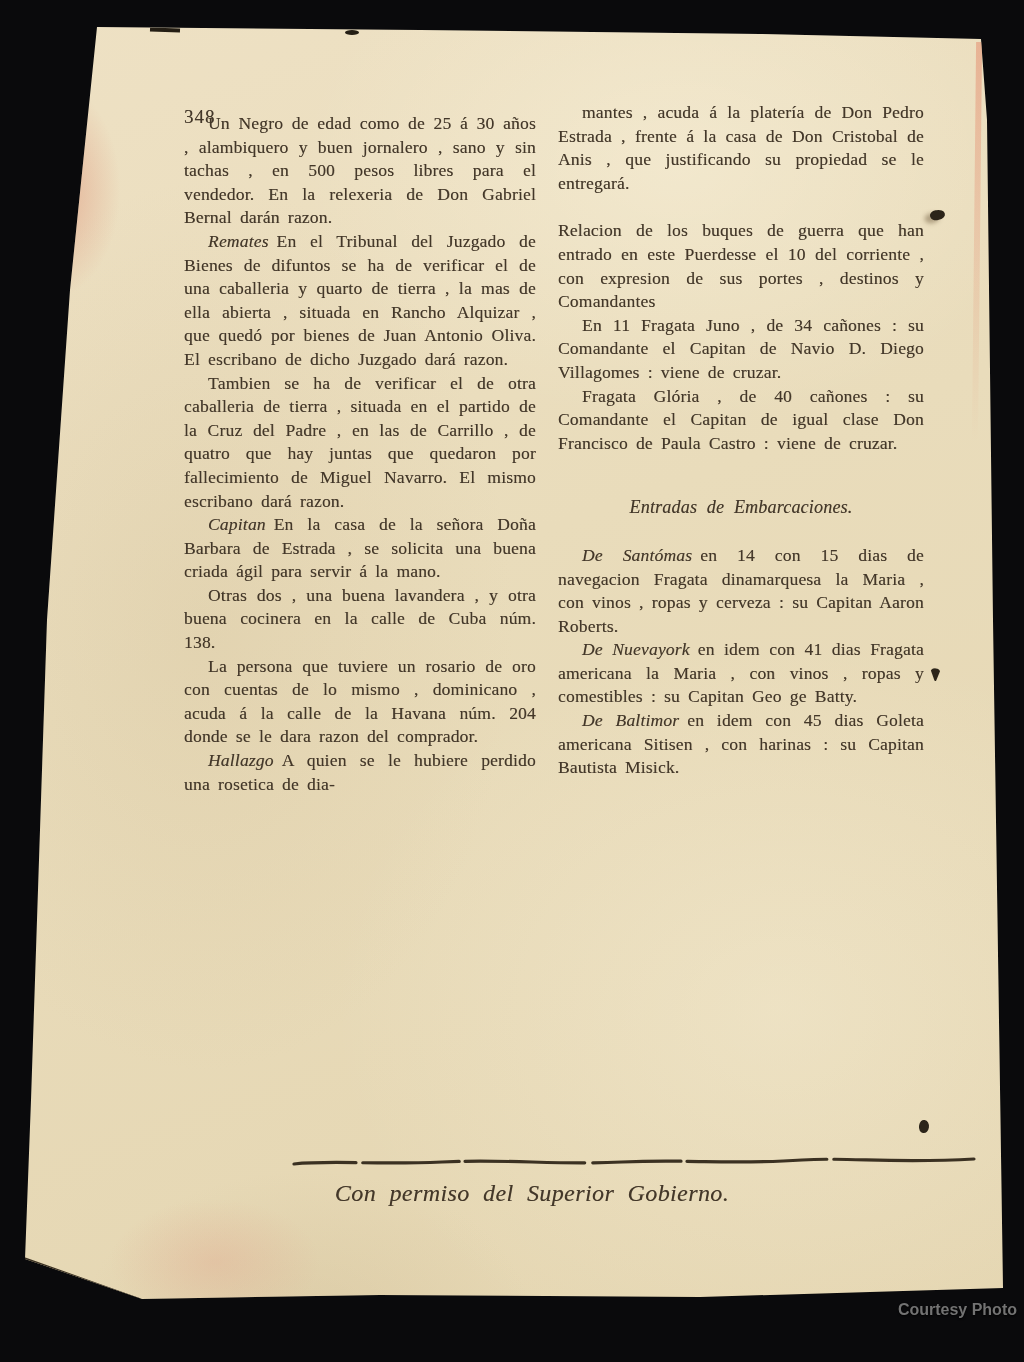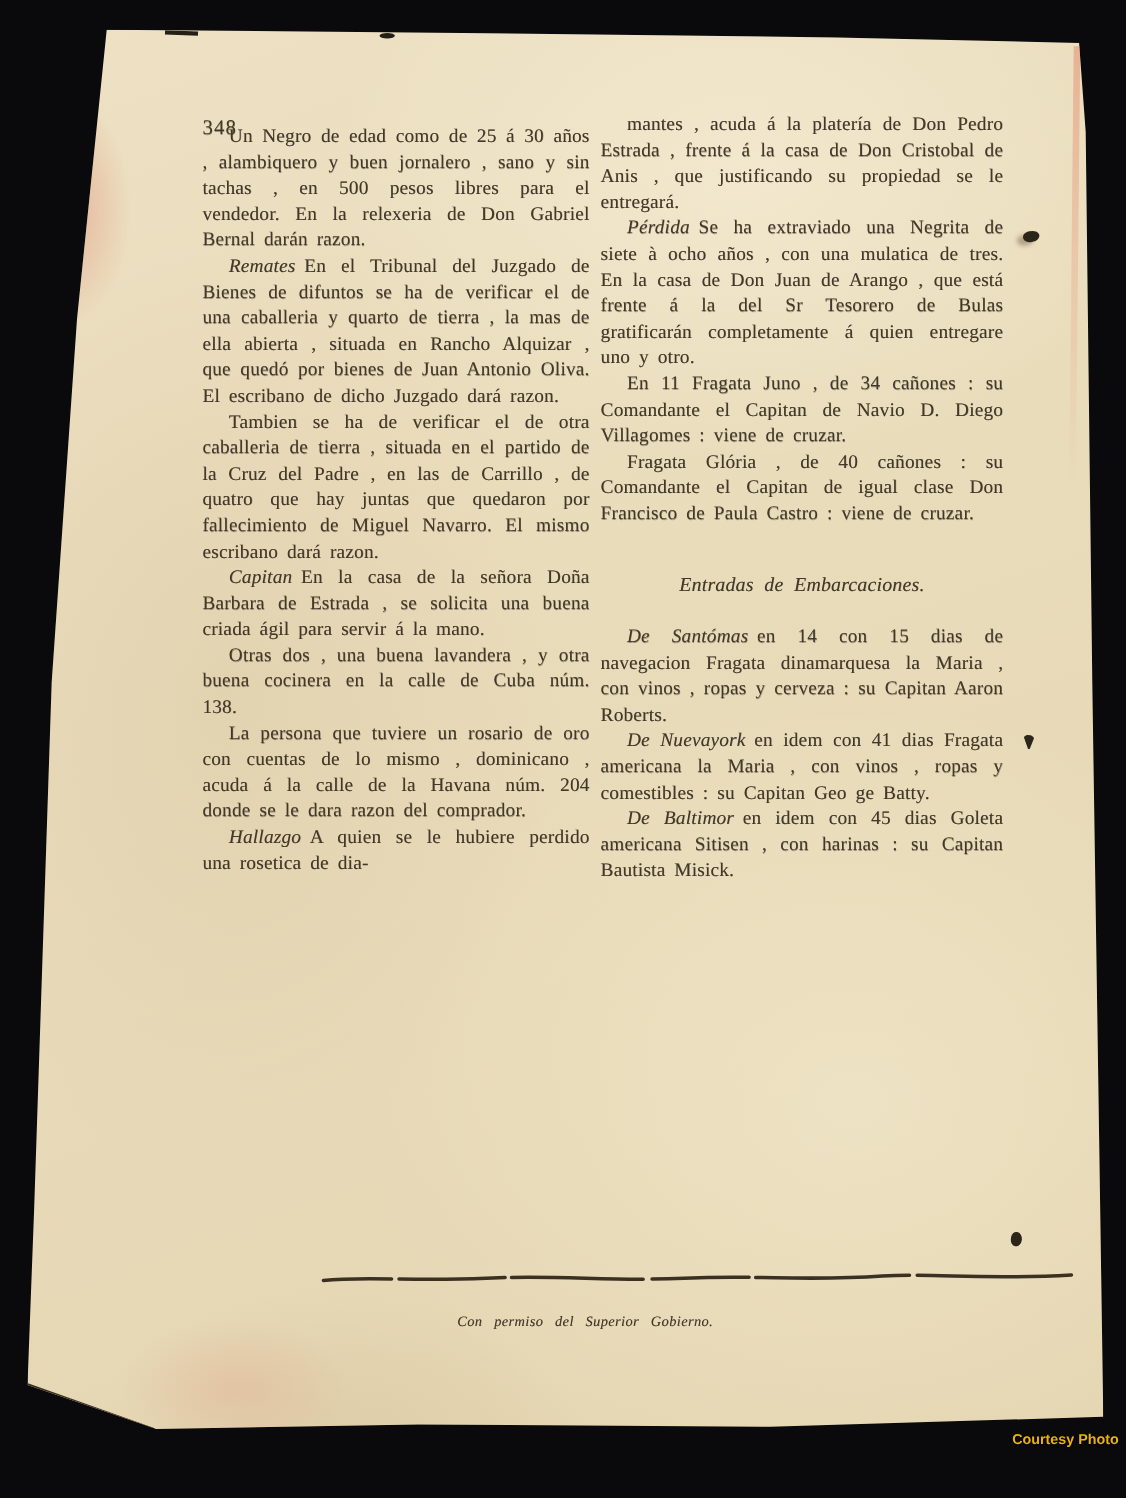--- a/index.html
+++ b/index.html
@@ -41,49 +41,49 @@
   .speck.s3{left:919px;top:1120px;width:10px;height:13px;transform:rotate(8deg);}
   .nick{position:absolute;background:#241e14;}
   .nick.n1{left:150px;top:28px;width:30px;height:4px;transform:rotate(2deg);}
   .nick.n2{left:345px;top:30px;width:14px;height:5px;border-radius:50%;}
 
   
   .ink{color:#433729;text-shadow:.3px .4px .6px rgba(67,55,41,.45);}
   .page-num{position:absolute;left:184px;top:88px;font-size:19px;letter-spacing:1px;margin-top:18px;}
   .col{position:absolute;}
   .col-left{left:184px;top:112px;width:352px;}
-  .col-right{left:546px;top:101px;width:366px;}
+  .col-right{left:558px;top:101px;width:366px;}
   .col p{
     margin:0;text-indent:24px;text-align:justify;
     font-size:17.5px;line-height:23.6px;
     word-spacing:3.5px;letter-spacing:.2px;
   }
   .lead{font-style:italic;}
   .lead:not(:empty){margin-right:.45em;}
   p.gap-top{margin-top:24px;}
   p.no-indent{text-indent:0;}
   .embark-heading{
     text-align:center !important;text-indent:0 !important;
     font-style:italic;margin:41px 0 24px !important;
     font-size:18px !important;word-spacing:5px !important;
   }
 
   
   .footer-rule{position:absolute;left:292px;top:1152px;width:684px;height:18px;}
   .imprint{
     position:absolute;left:250px;top:1180px;width:564px;
-    text-align:center;font-style:italic;font-size:13px;
-    word-spacing:7px;letter-spacing:.4px;margin-top:13px;
+    text-align:center;font-style:italic;font-size:24px;
+    word-spacing:7px;letter-spacing:.4px;
   }
 
   
   .watermark{
     position:absolute;right:7px;top:1301px;
     font-family:"Liberation Sans", sans-serif;
-    font-size:13px;font-weight:bold;color:#eab308;
+    font-size:16px;font-weight:bold;color:#737373;
     text-shadow:0 1px 2px #000;
   }
 </style>
 </head>
 <body>
 
 <div class="paper">
 
   <div class="edge-sliver"></div>
   <div class="nick n1"></div>
@@ -100,21 +100,21 @@
     <p><i class="lead">Remates</i><span>En el Tribunal del Juzgado de Bienes de difuntos se ha de verificar el de una caballeria y quarto de tierra , la mas de ella abierta , situada en Rancho Alquizar , que quedó por bienes de Juan Antonio Oliva. El escribano de dicho Juzgado dará razon.</span></p>
     <p><span>Tambien se ha de verificar el de otra caballeria de tierra , situada en el partido de la Cruz del Padre , en las de Carrillo , de quatro que hay juntas que quedaron por fallecimiento de Miguel Navarro. El mismo escribano dará razon.</span></p>
     <p><i class="lead">Capitan</i><span>En la casa de la señora Doña Barbara de Estrada , se solicita una buena criada ágil para servir á la mano.</span></p>
     <p><span>Otras dos , una buena lavandera , y otra buena cocinera en la calle de Cuba núm. 138.</span></p>
     <p><span>La persona que tuviere un rosario de oro con cuentas de lo mismo , dominicano , acuda á la calle de la Havana núm. 204 donde se le dara razon del comprador.</span></p>
     <p><i class="lead">Hallazgo</i><span>A quien se le hubiere perdido una rosetica de dia-</span></p>
   </div>
 
   <div class="col col-right ink">
     <p><span>mantes , acuda á la platería de Don Pedro Estrada , frente á la casa de Don Cristobal de Anis , que justificando su propiedad se le entregará.</span></p>
-    <p><i class="lead">Pérdida</i><span>Se ha extraviado una Negrita de siete à ocho años , con una mulatica de tres. En la casa de Don Juan de Arango , que está frente á la del Sr Tesorero de Bulas gratificarán completamente á quien entregare uno y otro.</span></p>
+    <p class="gap-top no-indent"><span>Relacion de los buques de guerra que han entrado en este Puerdesse el 10 del corriente , con expresion de sus portes , destinos y Comandantes</span></p>
     <p><span>En 11 Fragata Juno , de 34 cañones : su Comandante el Capitan de Navio D. Diego Villagomes : viene de cruzar.</span></p>
     <p><span>Fragata Glória , de 40 cañones : su Comandante el Capitan de igual clase Don Francisco de Paula Castro : viene de cruzar.</span></p>
     <p class="embark-heading">Entradas de Embarcaciones.</p>
     <p><i class="lead">De Santómas</i><span>en 14 con 15 dias de navegacion Fragata dinamarquesa la Maria , con vinos , ropas y cerveza : su Capitan Aaron Roberts.</span></p>
     <p><i class="lead">De Nuevayork</i><span>en idem con 41 dias Fragata americana la Maria , con vinos , ropas y comestibles : su Capitan Geo ge Batty.</span></p>
     <p><i class="lead">De Baltimor</i><span>en idem con 45 dias Goleta americana Sitisen , con harinas : su Capitan Bautista Misick.</span></p>
   </div>
 
   <svg class="footer-rule" viewBox="0 0 684 18" xmlns="http://www.w3.org/2000/svg">
     <path d="M2,12 C40,8 80,13 150,10 C220,7 260,13 330,10 C400,7 440,13 510,8 C560,5 600,12 682,7" fill="none" stroke="#3b3122" stroke-width="3.2" stroke-linecap="round" stroke-dasharray="62 7 96 6 120 8 88 6 140 7 160"></path>

